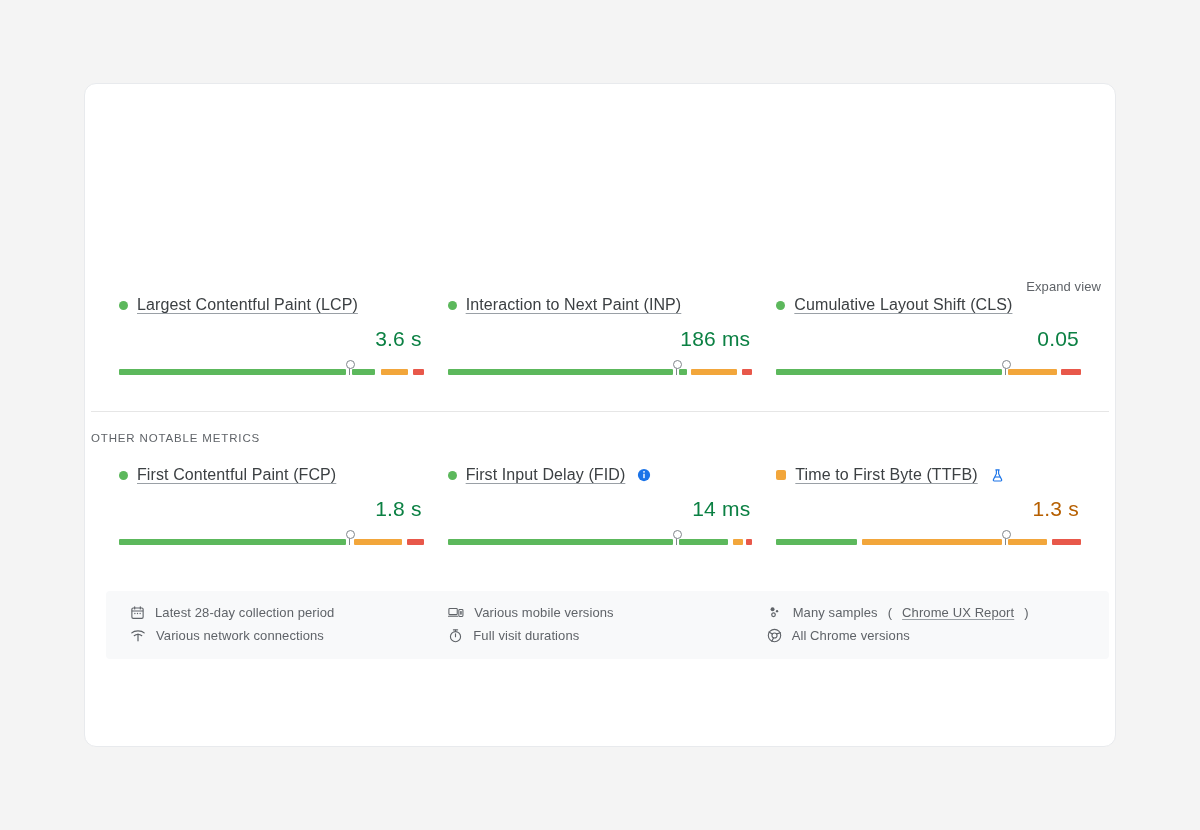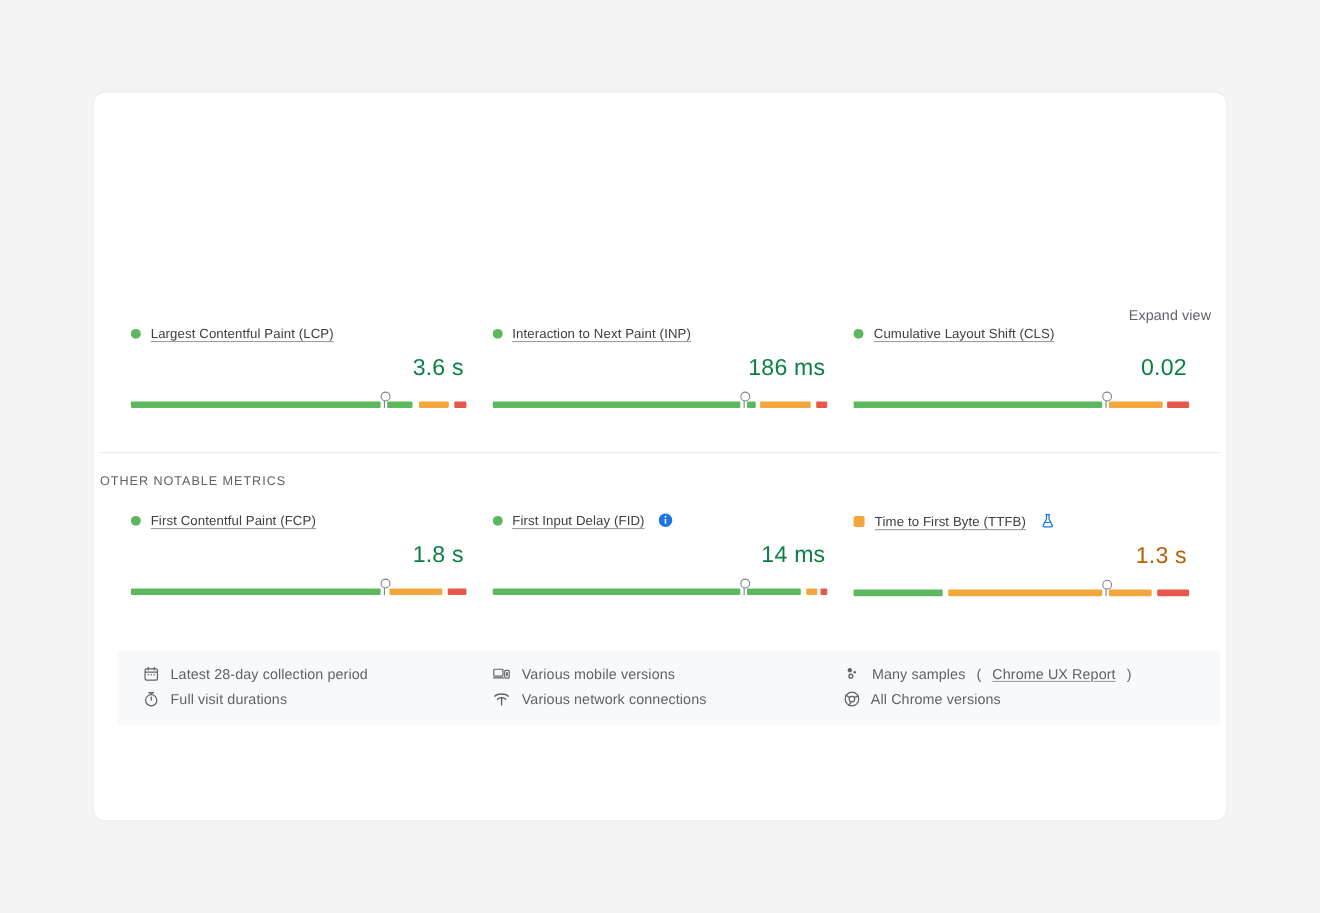--- a/index.html
+++ b/index.html
@@ -53,21 +53,21 @@
     display: grid; grid-template-columns: 1fr 1fr 1fr;
   }
   .metrics.primary { top: 212px; padding: 0 22px; }
   .metrics.secondary { top: 382px; padding: 0 22px; }
 
   .metric { padding: 0 12px; }
   .metric-head { display: flex; align-items: center; gap: 9px; }
   .dot { width: 9px; height: 9px; border-radius: 50%; flex: none; }
   .dot.square { border-radius: 2px; width: 10px; height: 10px; }
   .metric-name {
-    font-size: 12px; color: #3c4043; letter-spacing: .1px;
+    font-size: 16px; color: #3c4043; letter-spacing: .1px;
     text-decoration: underline; text-decoration-color: #9aa0a6;
     text-underline-offset: 3px; cursor: pointer; white-space: nowrap;
   }
   .badge-icon { margin-left: 3px; display: inline-flex; align-items: center; cursor: pointer; }
 
   .metric-value {
     text-align: right; font-size: 21px; font-weight: 500;
     margin-top: 13px; padding-right: 2px; letter-spacing: .2px;
   }
   .metric-value.good { color: #0b8043; }
@@ -153,21 +153,21 @@
               <div class="seg" style="left:96.5%;width:3.5%;background:#e8584a"></div>
             </div>
             <div class="pin" style="left:75%"></div>
           </div>
         </div>
         <div class="metric">
           <div class="metric-head">
             <span class="dot" style="background:#5cb85c"></span>
             <span class="metric-name">Cumulative Layout Shift (CLS)</span>
           </div>
-          <div class="metric-value good">0.02</div>
+          <div class="metric-value good">0.05</div>
           <div class="bar-wrap">
             <div class="bar">
               <div class="seg" style="left:0%;width:74%;background:#5cb85c"></div>
               <div class="seg" style="left:76%;width:16%;background:#f2a63b"></div>
               <div class="seg" style="left:93.5%;width:6.5%;background:#e8584a"></div>
             </div>
             <div class="pin" style="left:75%"></div>
           </div>
         </div>
       </div>
@@ -271,41 +271,41 @@
               <circle cx="6.4" cy="10.4" r="1.9" fill="none" stroke="#5f6368" stroke-width="1.3"></circle>
             </svg>
           </span>
           <span>Many samples</span>
           <span> (</span>
           <span class="foot-link">Chrome UX Report</span>
           <span>)</span>
         </div>
         <div class="foot-item">
           <span style="display:inline-flex">
+            <svg width="16" height="15" viewBox="0 0 16 16">
+              <path d="M1.4 5.2 C4.2 2.4 11.8 2.4 14.6 5.2" fill="none" stroke="#5f6368" stroke-width="1.3" stroke-linecap="round"></path>
+              <path d="M4 8.2 C6 6.3 10 6.3 12 8.2" fill="none" stroke="#5f6368" stroke-width="1.3" stroke-linecap="round"></path>
+              <path d="M8 6.5 v7.2" stroke="#5f6368" stroke-width="1.3" stroke-linecap="round"></path>
+            </svg>
+          </span>
+          <span>Various network connections</span>
+        </div>
+        <div class="foot-item">
+          <span style="display:inline-flex">
             <svg width="15" height="15" viewBox="0 0 16 16">
               <circle cx="8" cy="9.2" r="5.4" fill="none" stroke="#5f6368" stroke-width="1.2"></circle>
               <path d="M8 6.2 v3" stroke="#5f6368" stroke-width="1.2" stroke-linecap="round"></path>
               <path d="M5.8 1.9 h4.4" stroke="#5f6368" stroke-width="1.3" stroke-linecap="round"></path>
               <path d="M8 1.9 v2.2" stroke="#5f6368" stroke-width="1.2"></path>
             </svg>
           </span>
           <span>Full visit durations</span>
         </div>
         <div class="foot-item">
           <span style="display:inline-flex">
-            <svg width="16" height="15" viewBox="0 0 16 16">
-              <path d="M1.4 5.2 C4.2 2.4 11.8 2.4 14.6 5.2" fill="none" stroke="#5f6368" stroke-width="1.3" stroke-linecap="round"></path>
-              <path d="M4 8.2 C6 6.3 10 6.3 12 8.2" fill="none" stroke="#5f6368" stroke-width="1.3" stroke-linecap="round"></path>
-              <path d="M8 6.5 v7.2" stroke="#5f6368" stroke-width="1.3" stroke-linecap="round"></path>
-            </svg>
-          </span>
-          <span>Various network connections</span>
-        </div>
-        <div class="foot-item">
-          <span style="display:inline-flex">
             <svg width="15" height="15" viewBox="0 0 16 16">
               <circle cx="8" cy="8" r="6.6" fill="none" stroke="#5f6368" stroke-width="1.2"></circle>
               <circle cx="8" cy="8" r="2.7" fill="none" stroke="#5f6368" stroke-width="1.2"></circle>
               <path d="M10.3 6.3 L14.4 5.1 M7.1 10.5 L5.1 14.1 M5.7 6.5 L2.1 4.2" stroke="#5f6368" stroke-width="1.2" stroke-linecap="round"></path>
             </svg>
           </span>
           <span>All Chrome versions</span>
         </div>
       </div>
 

